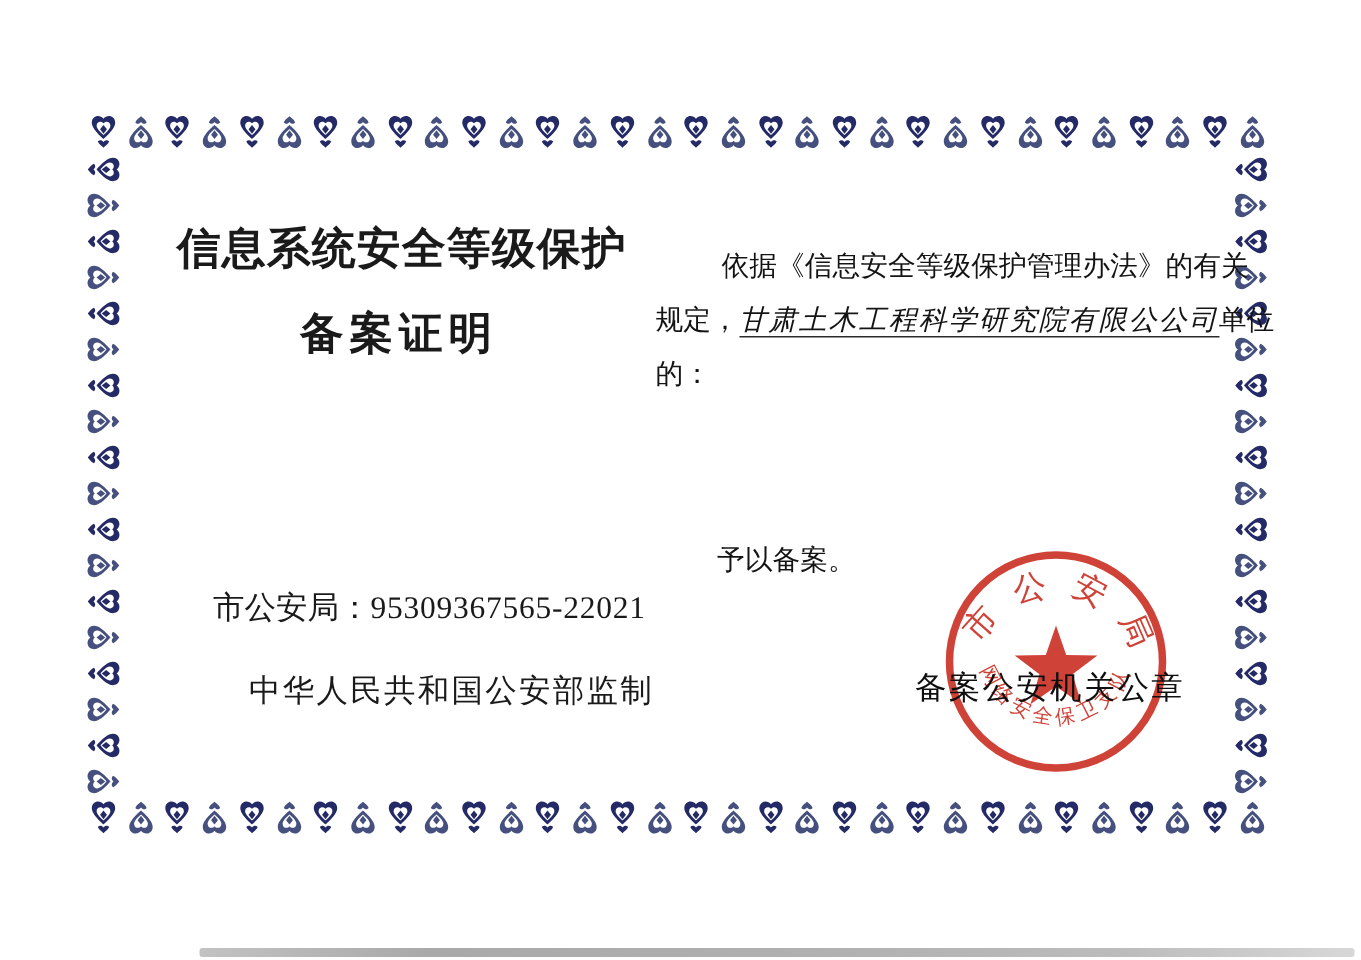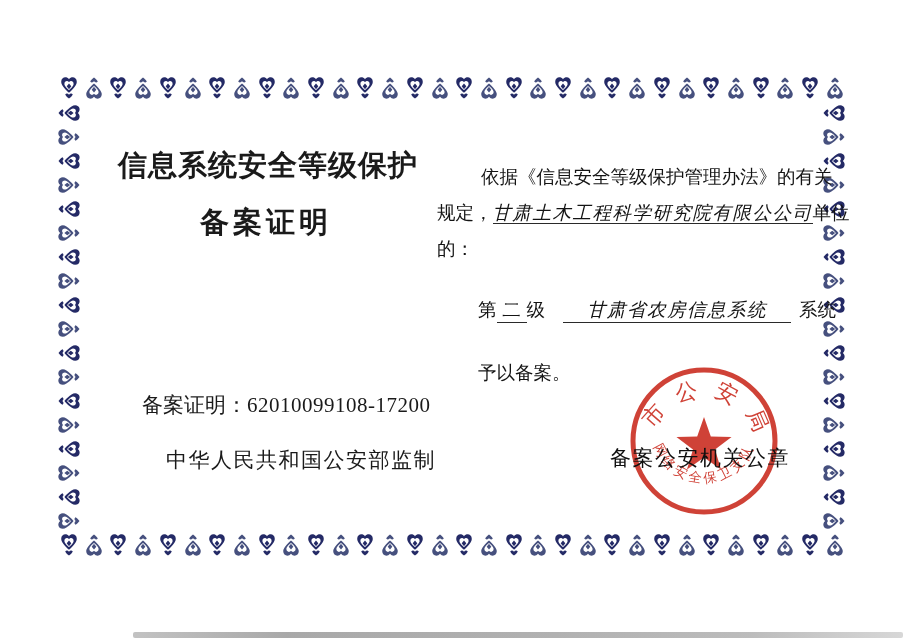--- a/index.html
+++ b/index.html
@@ -677,25 +677,24 @@
 
   <div class="title-block">
     <div class="title-l1">信息系统安全等级保护</div>
     <div class="title-l2">备案证明</div>
   </div>
 
   <div class="line intro-l2"><span>规定，</span><span class="u handwrite">甘肃土木工程科学研究院有限公公司</span><span>单位</span></div>
   <div class="line intro-l1">依据《信息安全等级保护管理办法》的有关</div>
   <div class="line intro-l3">的：</div>
 
-  <div class="line grade-line"><span>第</span><span class="grade-val">二</span><span>级</span><span class="sys-underline handwrite">甘肃省农房信息系统</span><span>系统</span></div>
 
   <div class="line filing-line">予以备案。</div>
 
-  <div class="certno"><span class="certno-label">备案证明：</span><span class="certno-value">62010099108-17200</span></div>
+  <div class="certno"><span class="certno-label">市公安局：</span><span class="certno-value">95309367565-22021</span></div>
 
   <div class="issuer">中华人民共和国公安部监制</div>
 
   <svg class="seal" viewBox="0 0 160 160" aria-hidden="true">
     <circle cx="80" cy="80" r="71" fill="none" stroke="var(--seal-red)" stroke-width="5"></circle>
     <polygon fill="var(--seal-red)" transform="translate(80,85)" points="0,-29 6.82,-9.38 27.58,-8.96 11.03,3.58 17.05,23.46 0,11.6 -17.05,23.46 -11.03,3.58 -27.58,-8.96 -6.82,-9.38"></polygon>
     <defs>
       <path id="arcTop" d="M 26 90 A 54 54 0 1 1 134 90" fill="none"></path>
       <path id="arcBottom" d="M 30 86 A 53 53 0 0 0 130 86" fill="none"></path>
     </defs>

